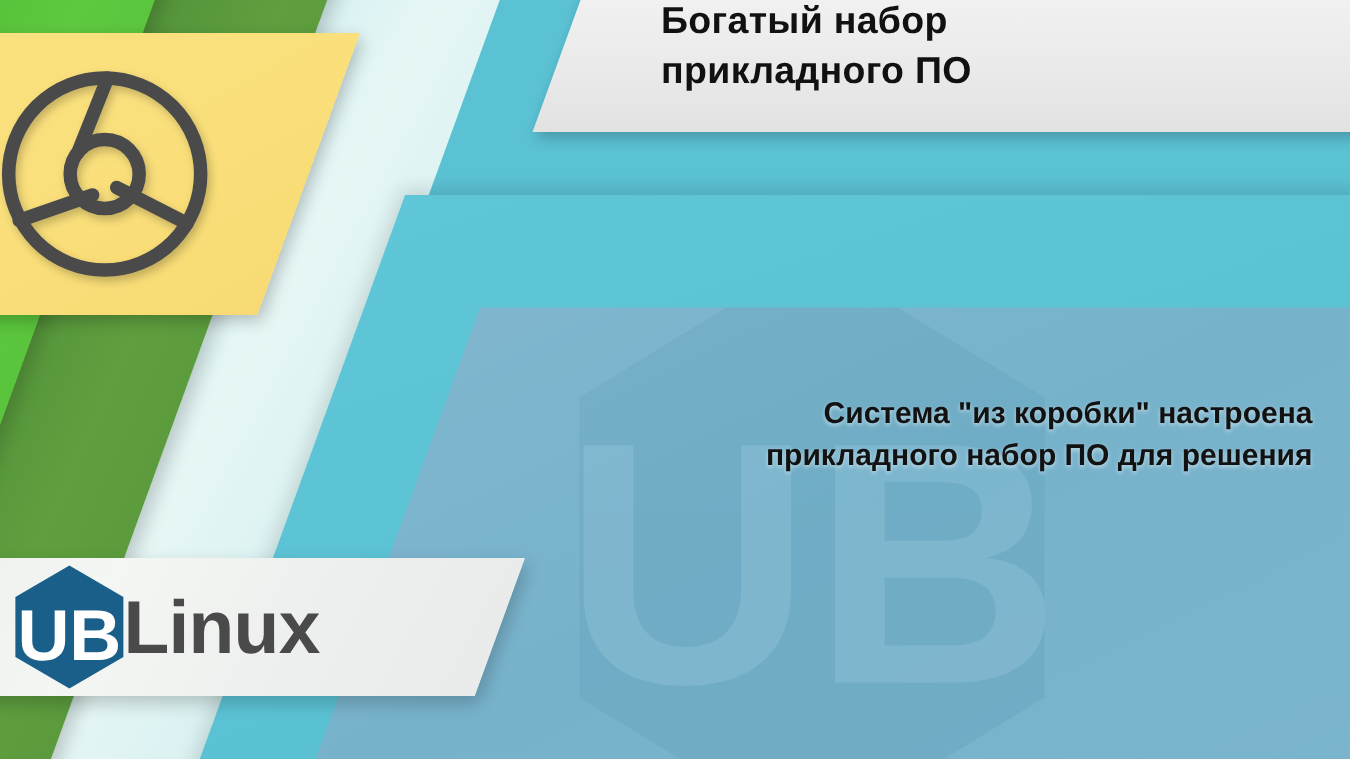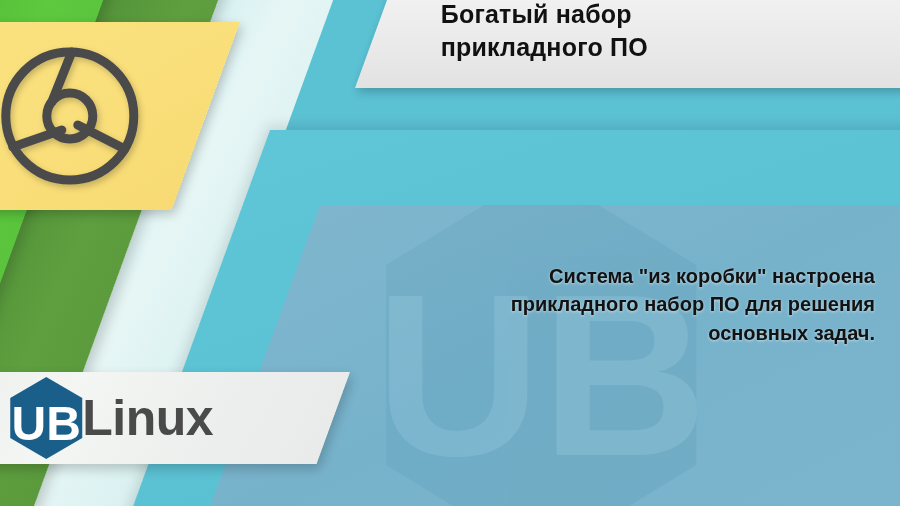--- a/index.html
+++ b/index.html
@@ -237,21 +237,20 @@
   <div class="card-header">
     <div class="header-text">
       <div>Богатый набор</div>
       <div>прикладного ПО</div>
     </div>
   </div>
 
   <div class="body-text">
     <div>Система "из коробки" настроена</div>
     <div>прикладного набор ПО для решения</div>
-    <div>основных задач.</div>
   </div>
 
   <div class="card-logo">
     <div class="logo-inner">
       <div class="logo-hex">
         <svg viewBox="0 0 76 84" xmlns="http://www.w3.org/2000/svg">
           <polygon points="38,1 74,22 74,62 38,83 2,62 2,22" fill="#1a5f8a"></polygon>
           <text x="38" y="64" text-anchor="middle" font-family="Liberation Sans, sans-serif" font-size="48" font-weight="bold" fill="#ffffff">UB</text>
         </svg>
       </div>

